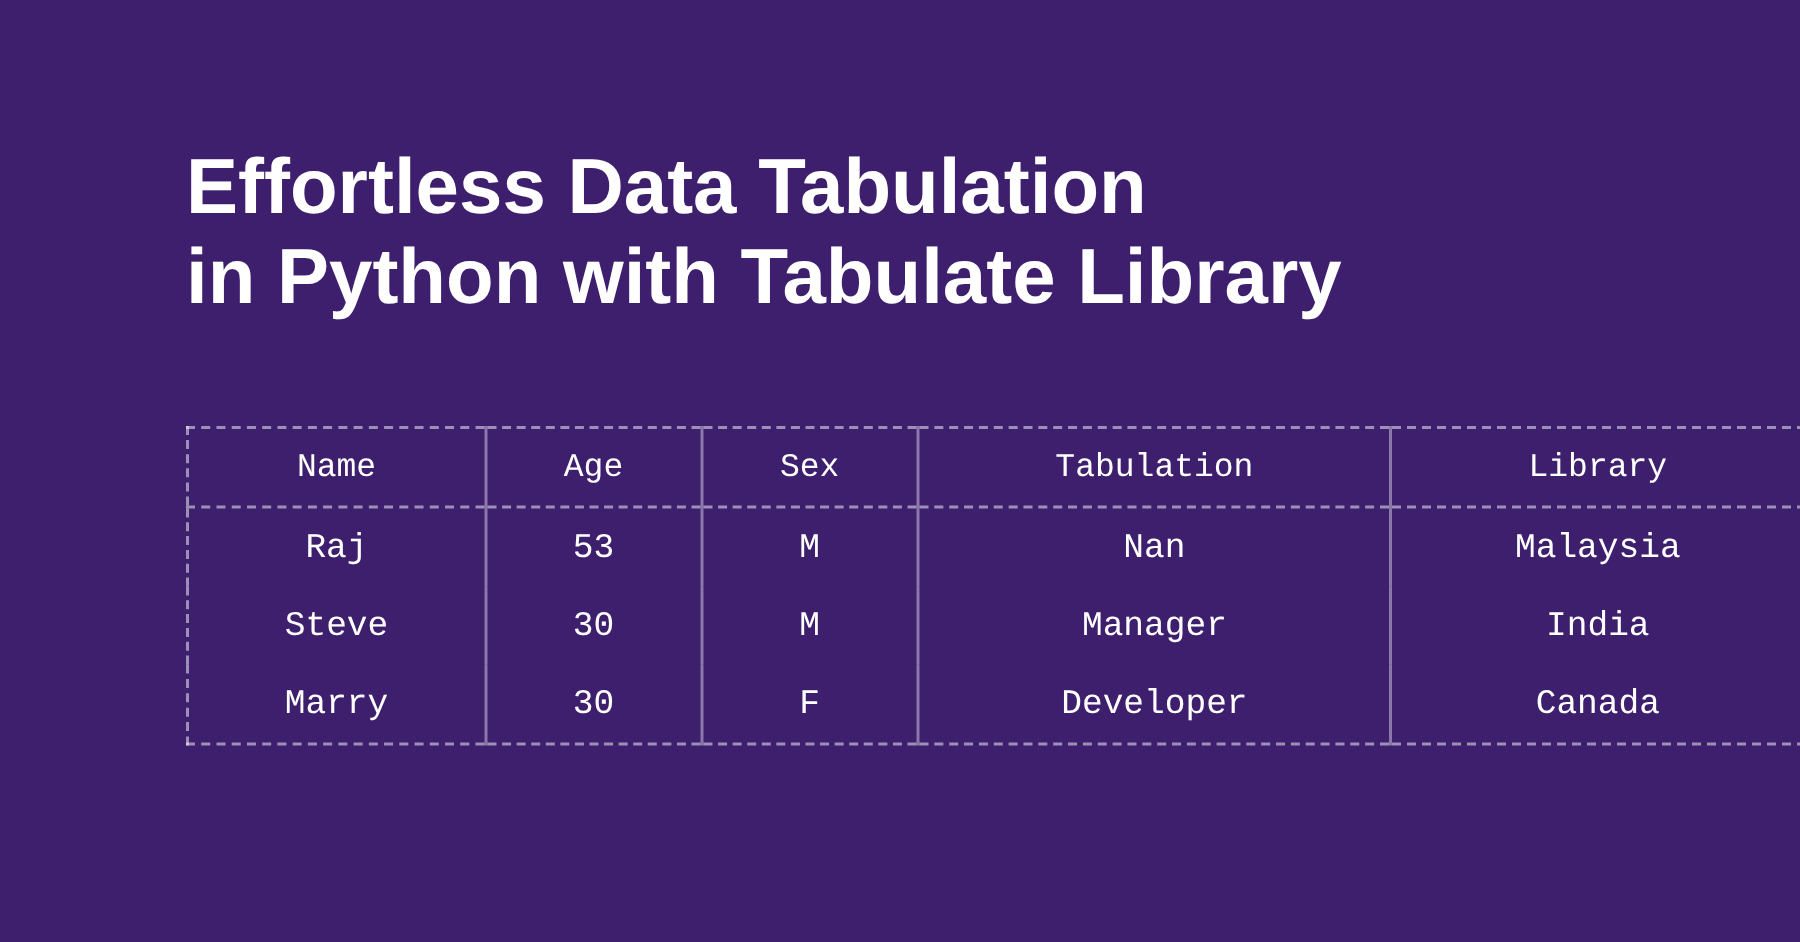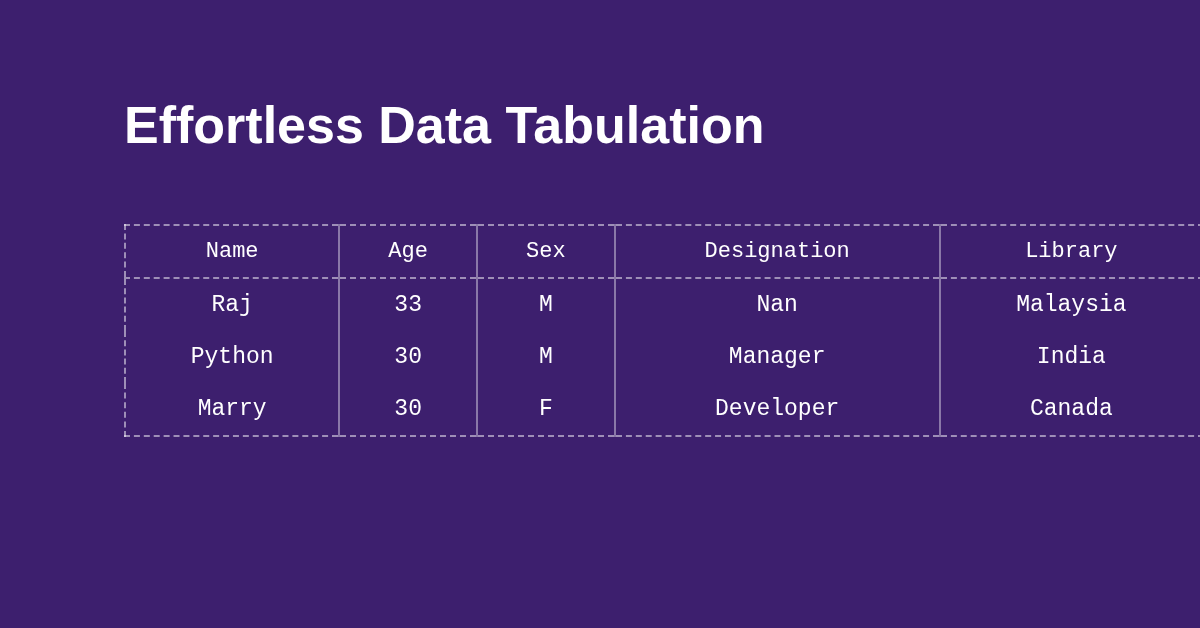--- a/index.html
+++ b/index.html
@@ -72,43 +72,44 @@
 
     .header-row th {
       font-size: 22px;
     }
   </style>
 </head>
 <body>
 
 <div class="title">
   <span>Effortless Data Tabulation</span><br>
+  <span>in Python with Tabulate Library</span>
 </div>
 
 <div style="width:100%;">
   <table id="main-table">
     <thead>
       <tr class="header-row">
         <th>Name</th>
         <th>Age</th>
         <th>Sex</th>
-        <th>Designation</th>
+        <th>Tabulation</th>
         <th>Library</th>
       </tr>
     </thead>
     <tbody id="table-body">
         <tr>
           <td>Raj</td>
-          <td>33</td>
+          <td>53</td>
           <td>M</td>
           <td>Nan</td>
           <td>Malaysia</td>
         </tr>
         <tr>
-          <td>Python</td>
+          <td>Steve</td>
           <td>30</td>
           <td>M</td>
           <td>Manager</td>
           <td>India</td>
         </tr>
         <tr>
           <td>Marry</td>
           <td>30</td>
           <td>F</td>
           <td>Developer</td>

